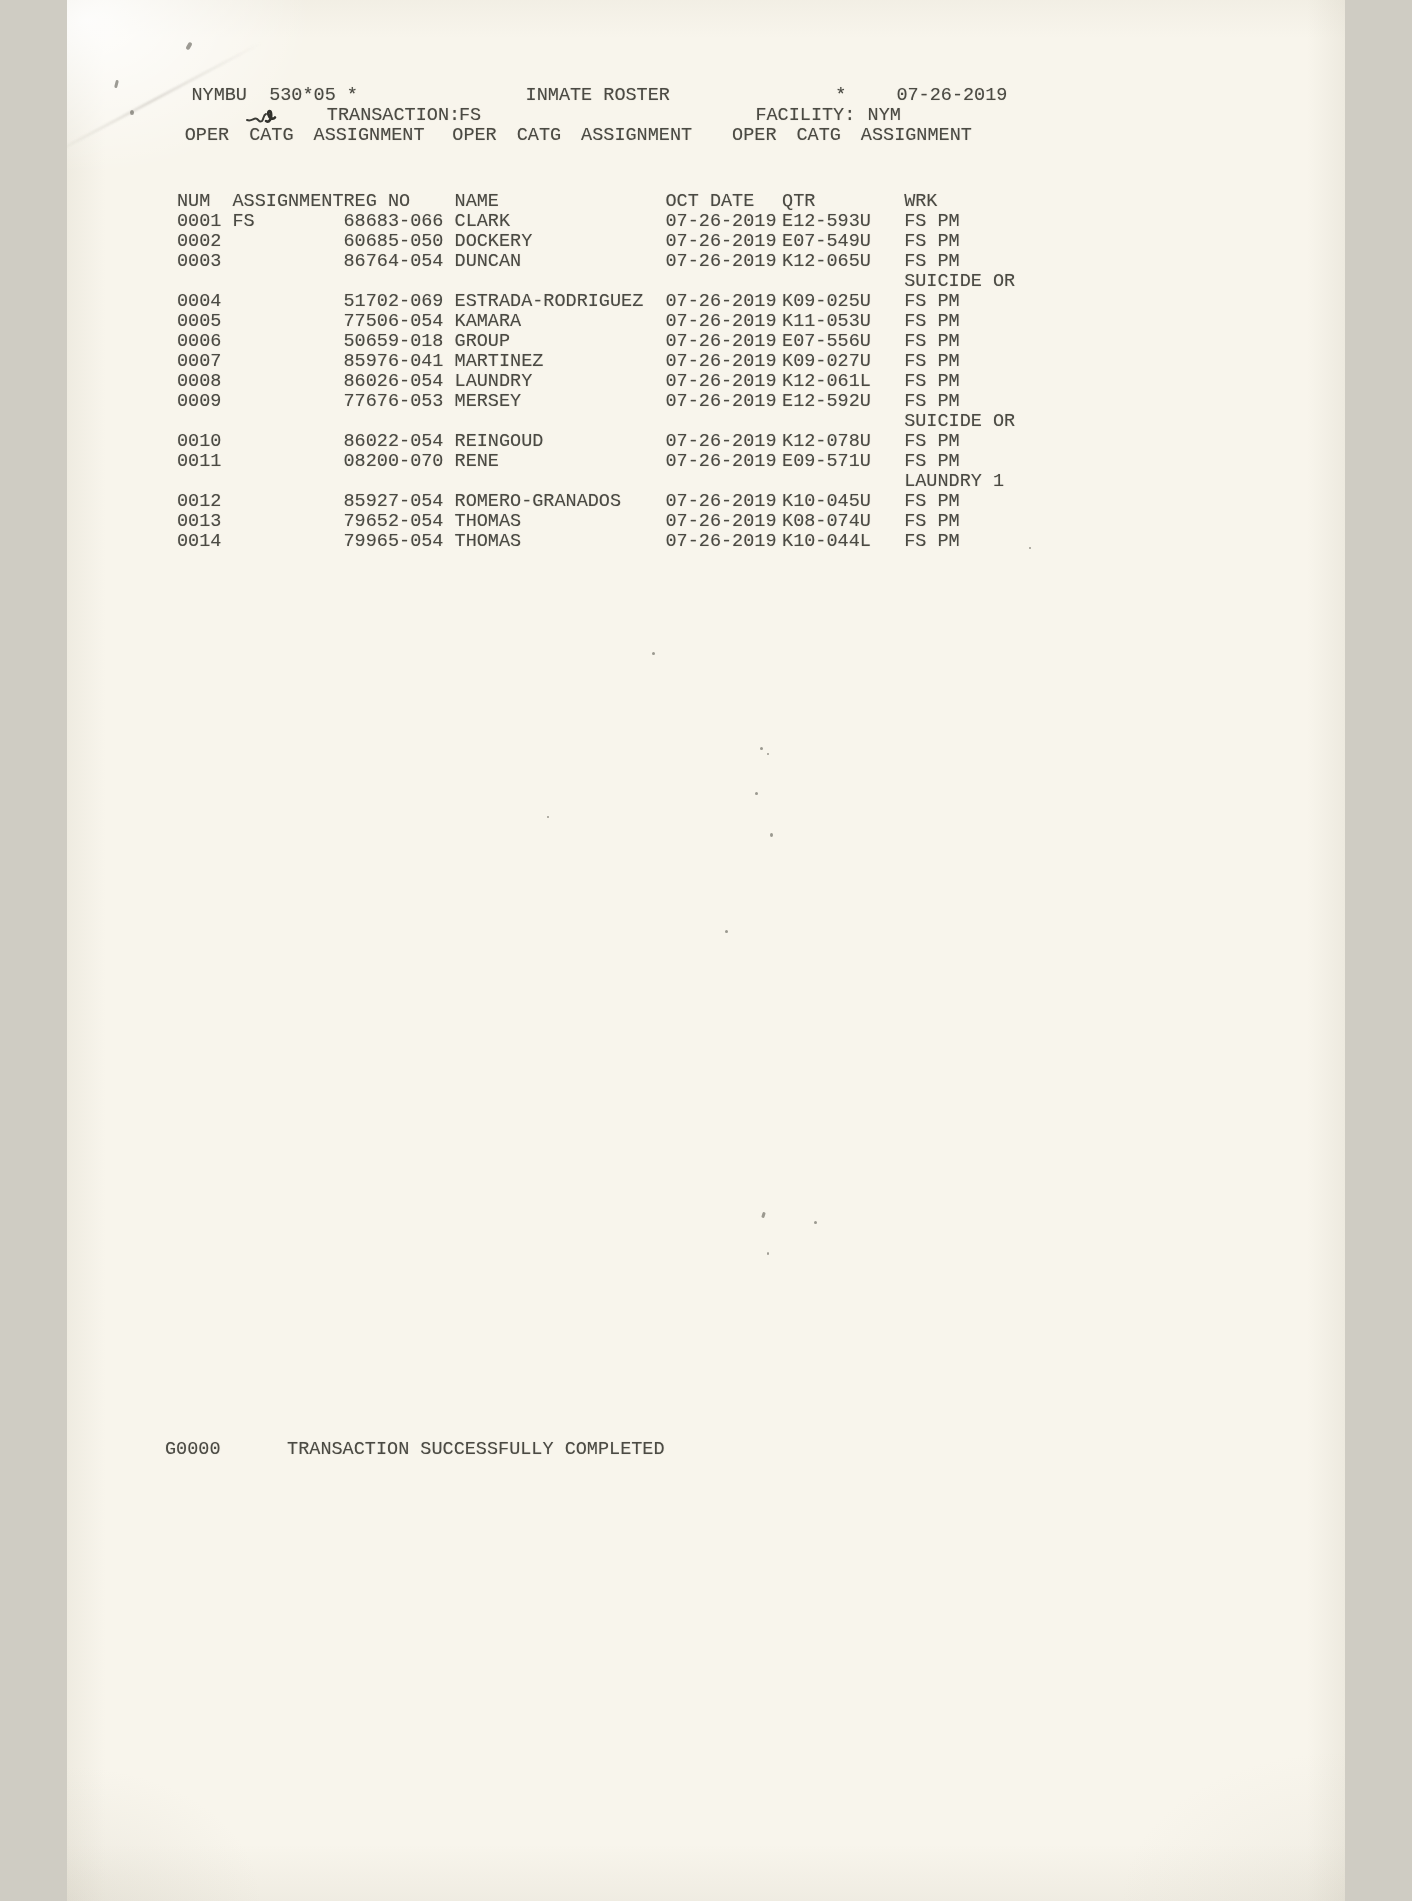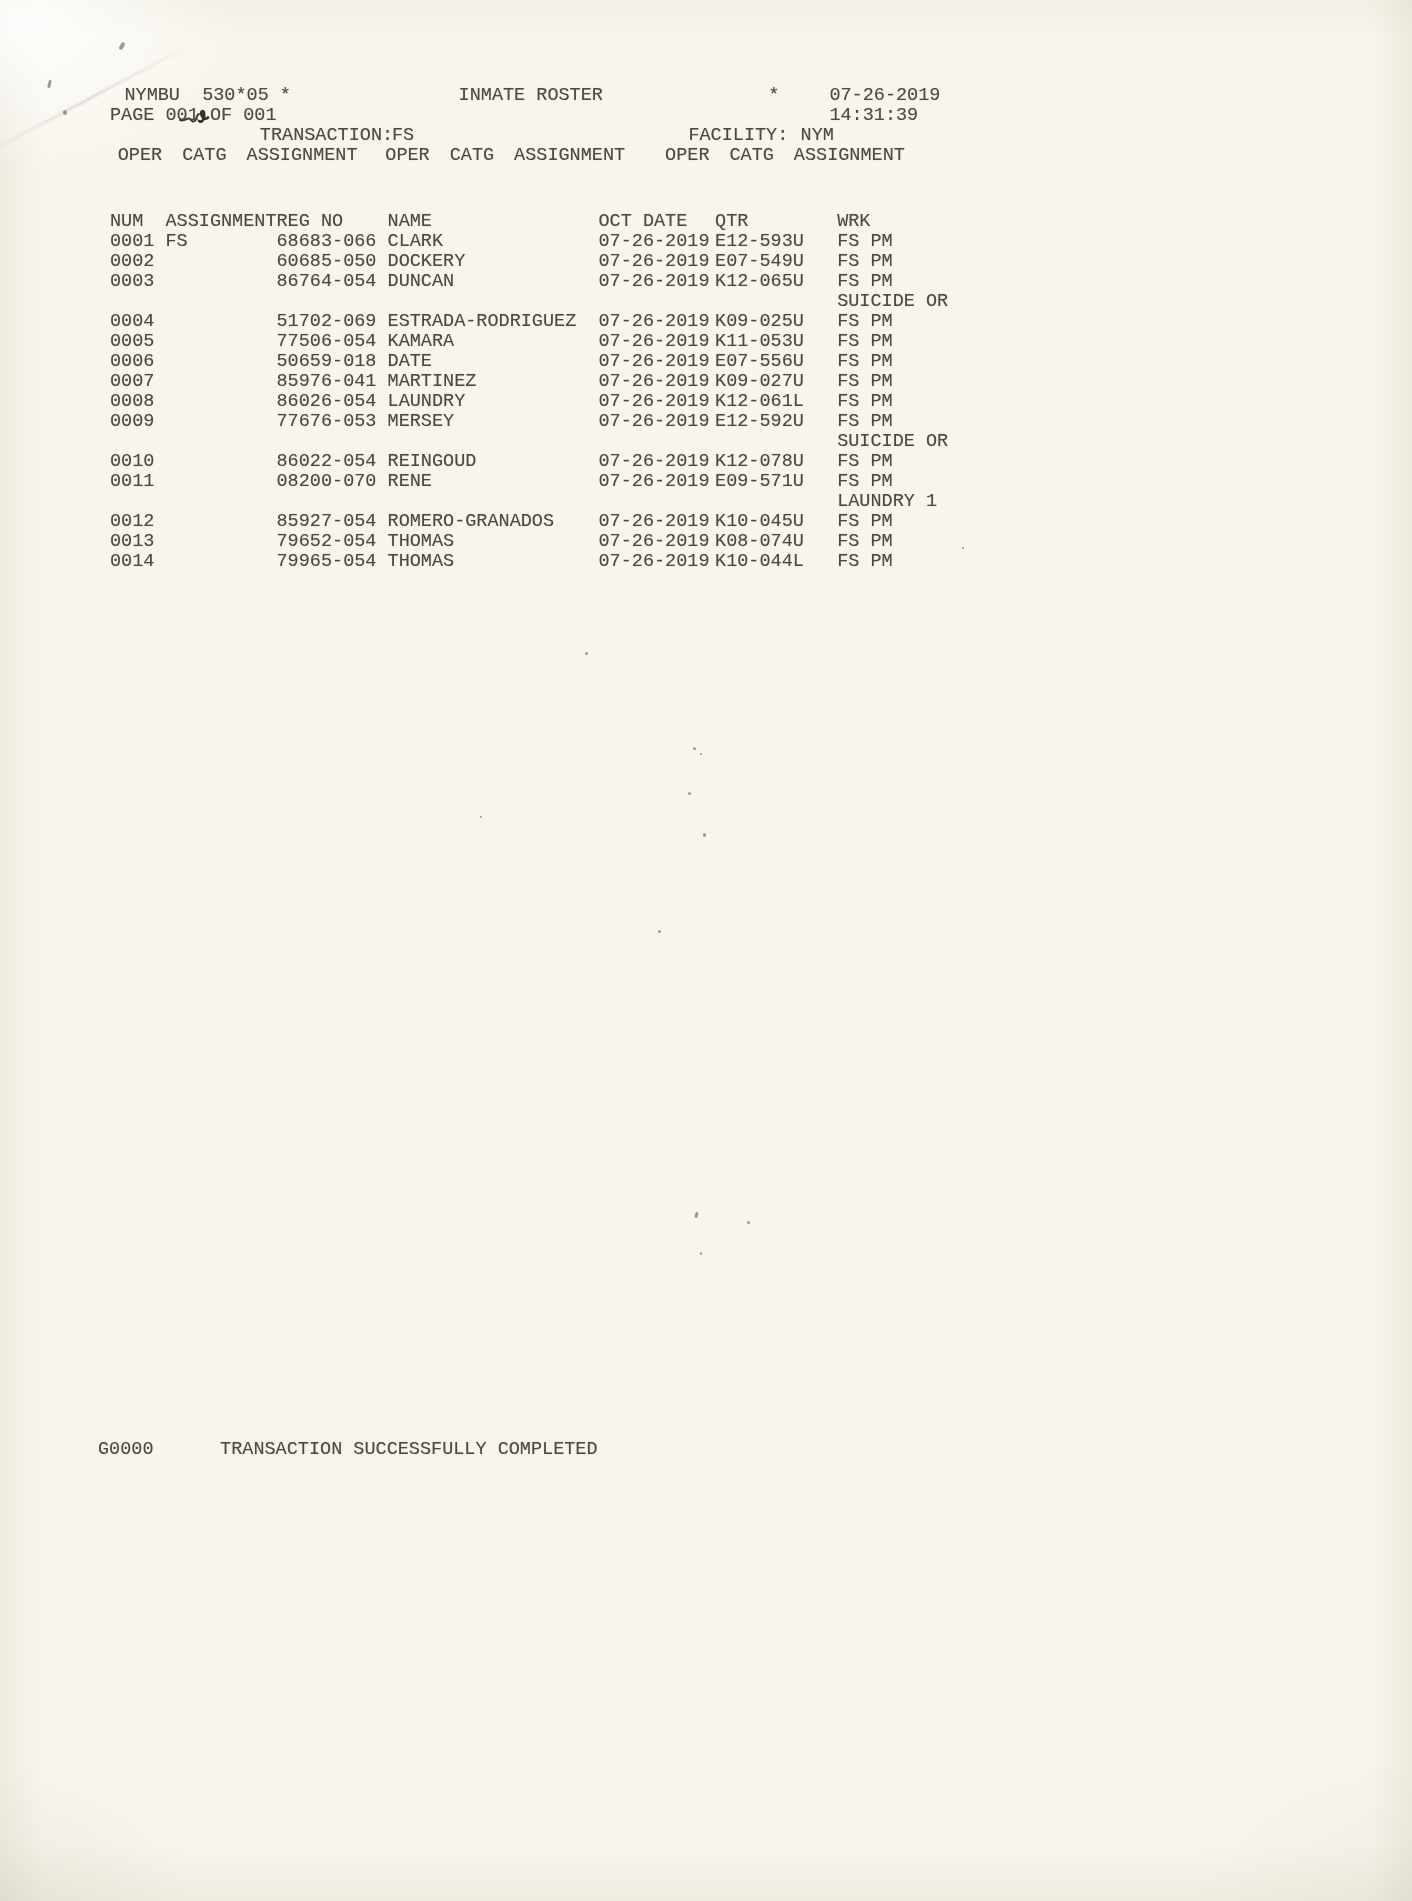--- a/index.html
+++ b/index.html
@@ -1,19 +1,19 @@
 <!DOCTYPE html>
 <html><head>
 <meta charset="utf-8">
 <style>
   html,body{margin:0;padding:0;}
   body{background:#cfccc3;}
   .page{
     position:relative;
-    width:1412px;height:1901px;
+    width:1278px;height:1901px;
     margin:0 auto;
     overflow:hidden;
     font-family:"Liberation Mono","DejaVu Sans Mono",monospace;
     font-size:18.5px;line-height:20px;
     color:#4b4a43;
     text-shadow:0 0 1px rgba(75,74,68,.35);
     background:
       radial-gradient(ellipse 320px 220px at 20px 20px, rgba(255,255,255,.85), rgba(255,255,255,0) 70%),
       radial-gradient(ellipse 260px 180px at 0% 100%, rgba(185,180,165,.18), rgba(185,180,165,0) 75%),
       radial-gradient(ellipse 300px 200px at 100% 100%, rgba(190,185,170,.14), rgba(190,185,170,0) 75%),
@@ -66,24 +66,20 @@
           <path d="M1 14 C6 16, 8 11, 11 13 C13 14, 13 17, 16 15 C18 13, 17 9, 20 8" stroke="#3a3a35" stroke-width="2" fill="none" stroke-linecap="round"></path>
           <path d="M20 15 C23 17, 26 13, 25 7 C24.4 3.6, 21.6 5, 22.4 8.6 C23.2 12, 27 14, 29 11.5" stroke="#31312c" stroke-width="2.6" fill="none" stroke-linecap="round"></path>
         </svg>
       </span>
       <span style="left:1.3ch">NYMBU  530*05 *</span>
       <span style="left:31.4ch">INMATE ROSTER</span>
       <span style="left:59.3ch">*</span>
       <span style="left:64.8ch">07-26-2019</span>
     </div>
 
-    <div class="line">
-      <span style="left:0ch">PAGE 001 OF 001</span>
-      <span style="left:64.8ch">14:31:39</span>
-    </div>
 
 
     <div class="line">
       <span style="left:13.5ch">TRANSACTION:</span>
       <span style="left:25.4ch">FS</span>
       <span style="left:52.1ch">FACILITY:</span>
       <span style="left:62.2ch">NYM</span>
     </div>
 
     <div class="line">
@@ -168,21 +164,21 @@
     <span style="left:25ch">KAMARA</span>
     <span style="left:44ch">07-26-2019</span>
     <span style="left:54.5ch">K11-053U</span>
     <span style="left:65.5ch">FS PM</span>
   </div>
 
   <div class="line">
     <span style="left:0ch">0006</span>
     <span style="left:5ch"></span>
     <span style="left:15ch">50659-018</span>
-    <span style="left:25ch">DATE</span>
+    <span style="left:25ch">GROUP</span>
     <span style="left:44ch">07-26-2019</span>
     <span style="left:54.5ch">E07-556U</span>
     <span style="left:65.5ch">FS PM</span>
   </div>
 
   <div class="line">
     <span style="left:0ch">0007</span>
     <span style="left:5ch"></span>
     <span style="left:15ch">85976-041</span>
     <span style="left:25ch">MARTINEZ</span>

